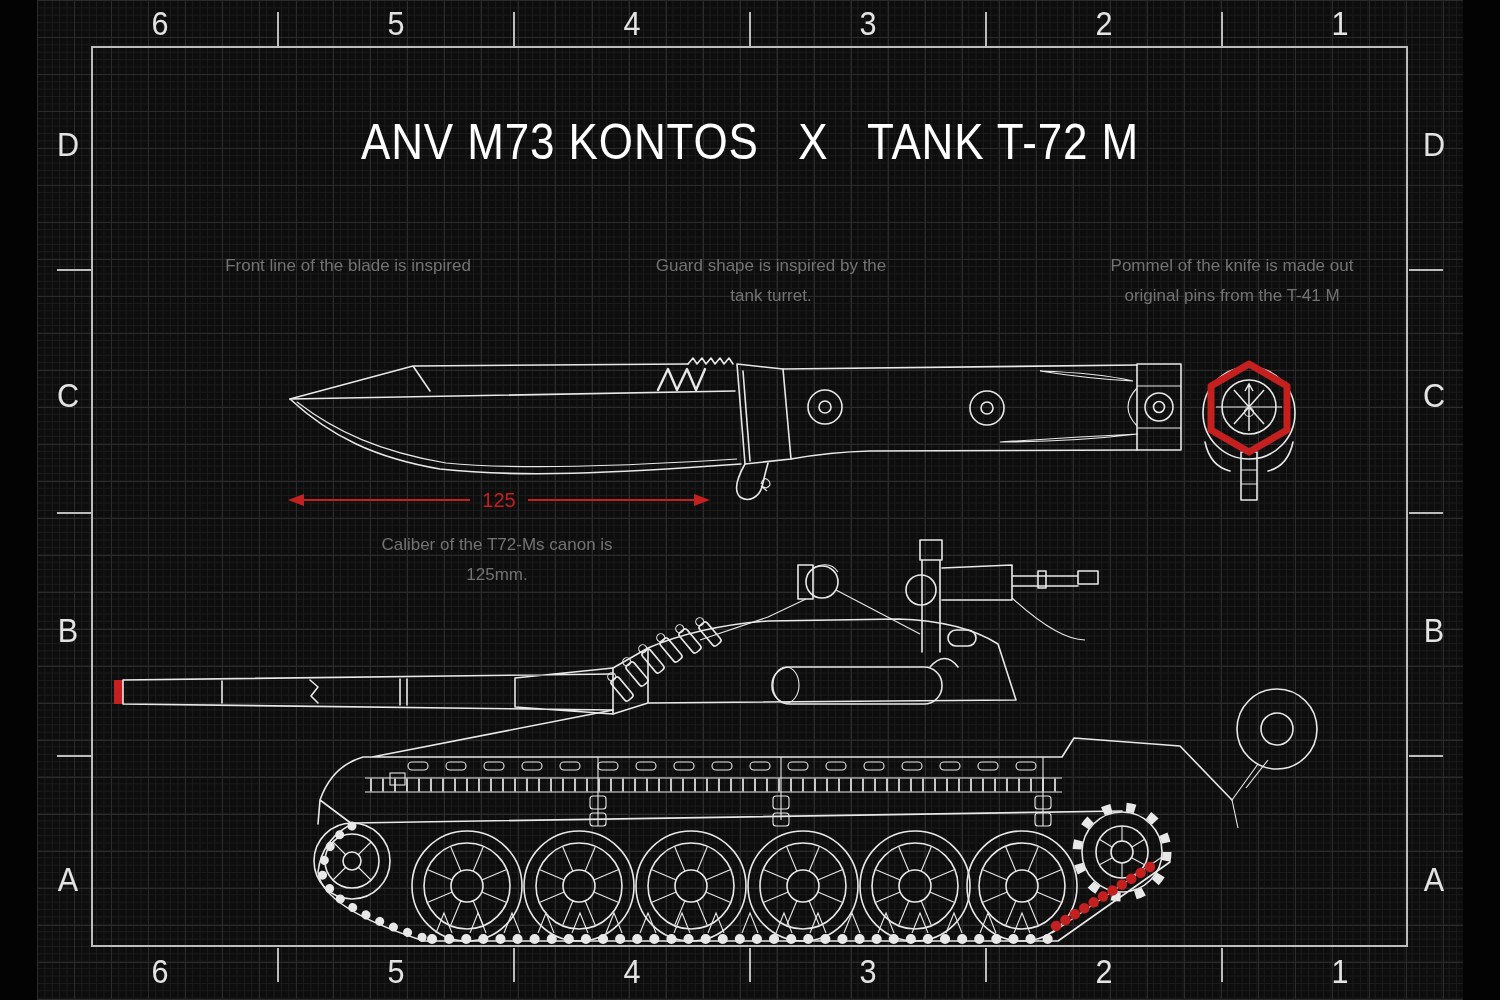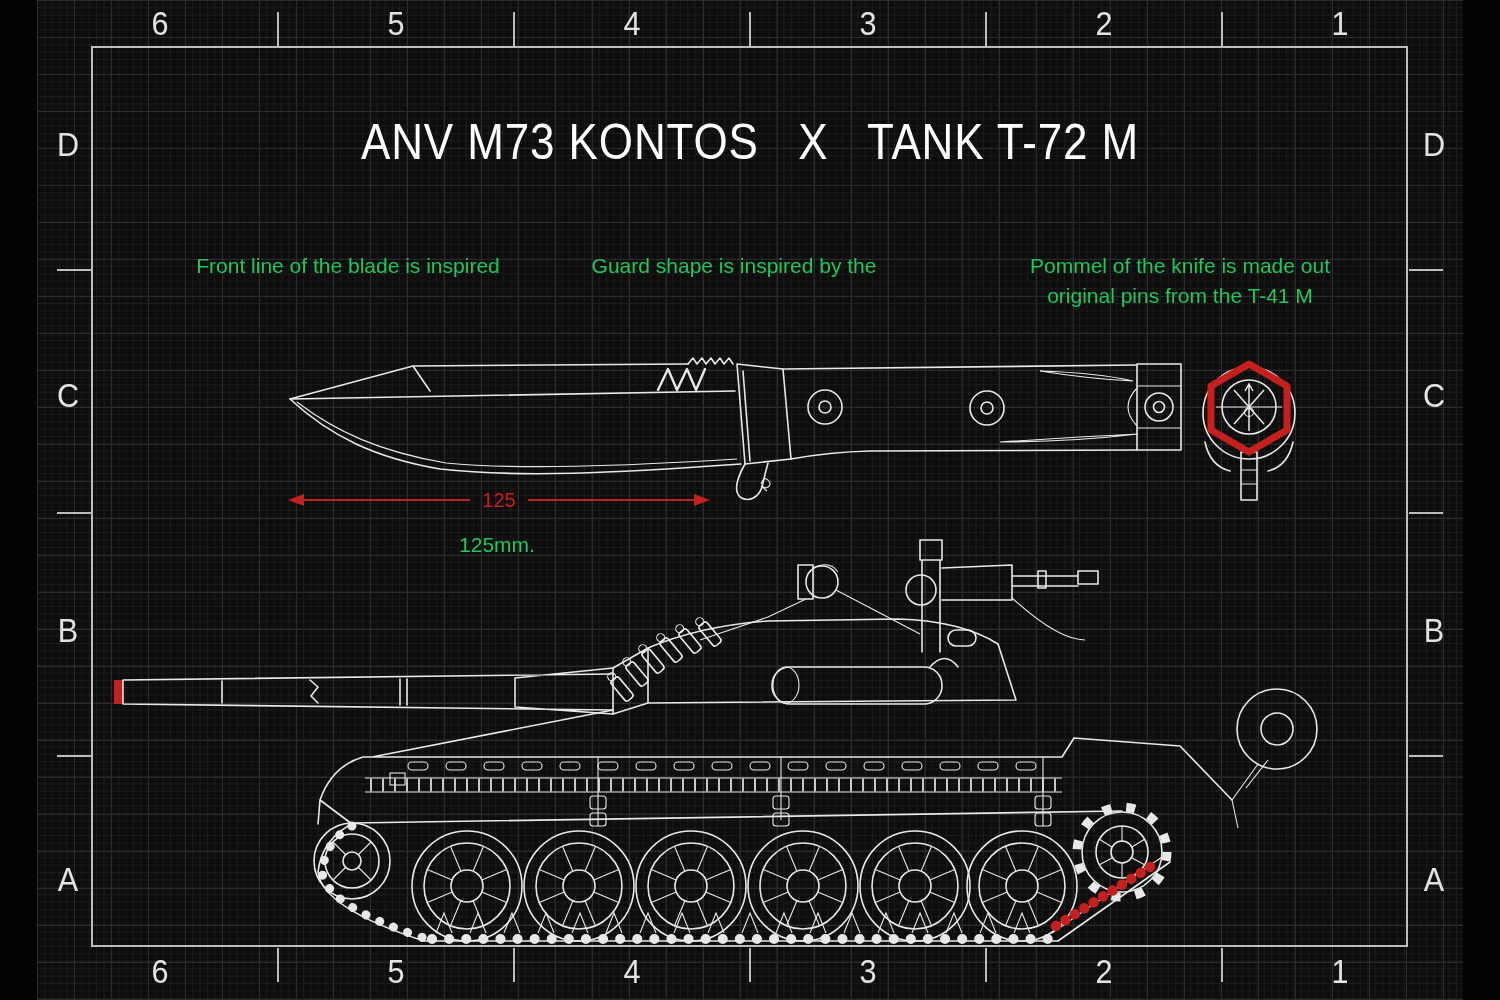--- a/index.html
+++ b/index.html
@@ -13,21 +13,21 @@
       linear-gradient(90deg, #1b1b1b 1px, transparent 1px);
     background-size:37px 37px,37px 37px,7.4px 7.4px,7.4px 7.4px;}
   #frame{position:absolute;left:91px;top:46px;width:1317px;height:901px;
          border:2px solid #bdbdbd;box-sizing:border-box;}
   .coord{position:absolute;color:#e3e3e3;font-size:34px;transform:translate(-50%,-50%) scaleX(.9);
          white-space:nowrap;}
   .tick-v{position:absolute;width:2px;height:34px;background:#bdbdbd;}
   .tick-h{position:absolute;width:34px;height:2px;background:#bdbdbd;}
   #title{position:absolute;left:50%;top:113px;transform:translateX(-50%) scaleX(.88);
          color:#ffffff;font-size:50px;font-weight:500;letter-spacing:1px;white-space:pre;}
-  .ann{position:absolute;color:#22c55e;font-size:21px;line-height:30px;text-align:center;
+  .ann{position:absolute;color:#737373;font-size:17px;line-height:30px;text-align:center;
        transform:translateX(-50%);white-space:nowrap;}
   svg{position:absolute;left:0;top:0;}
   .ln{stroke:#e8e8e8;stroke-width:1.6;fill:none;stroke-linejoin:round;stroke-linecap:round;}
   .lnthin{stroke:#e8e8e8;stroke-width:1.1;fill:none;}
 </style>
 </head>
 <body>
 
 <div id="stage">
   <div id="grid"></div>
@@ -70,28 +70,30 @@
   <div class="coord" style="left:1434px;top:144px">D</div>
   <div class="coord" style="left:1434px;top:395px">C</div>
   <div class="coord" style="left:1434px;top:630px">B</div>
   <div class="coord" style="left:1434px;top:879px">A</div>
 
   <div id="title">ANV M73 KONTOS   X   TANK T-72 M</div>
 
   <div class="ann" style="left:348px;top:251px">
     <div>Front line of the blade is inspired</div>
   </div>
-  <div class="ann" style="left:734px;top:251px">
+  <div class="ann" style="left:771px;top:251px">
     <div>Guard shape is inspired by the</div>
-  </div>
-  <div class="ann" style="left:1180px;top:251px">
+    <div>tank turret.</div>
+  </div>
+  <div class="ann" style="left:1232px;top:251px">
     <div>Pommel of the knife is made out</div>
     <div>original pins from the T-41 M</div>
   </div>
   <div class="ann" style="left:497px;top:530px">
+    <div>Caliber of the T72-Ms canon is</div>
     <div>125mm.</div>
   </div>
 
   <svg width="1500" height="1000" viewBox="0 0 1500 1000">
     <defs>
       <g id="roadwheel">
         <circle r="55" class="ln"></circle>
           <circle r="43" class="ln"></circle>
           <circle r="16" class="ln"></circle>
         <path class="lnthin" d="M14.8,6.1 L39.7,16.5 M6.1,14.8 L16.5,39.7 M-6.1,14.8 L-16.5,39.7 M-14.8,6.1 L-39.7,16.5 M-14.8,-6.1 L-39.7,-16.5 M-6.1,-14.8 L-16.5,-39.7 M6.1,-14.8 L16.5,-39.7 M14.8,-6.1 L39.7,-16.5"></path>

